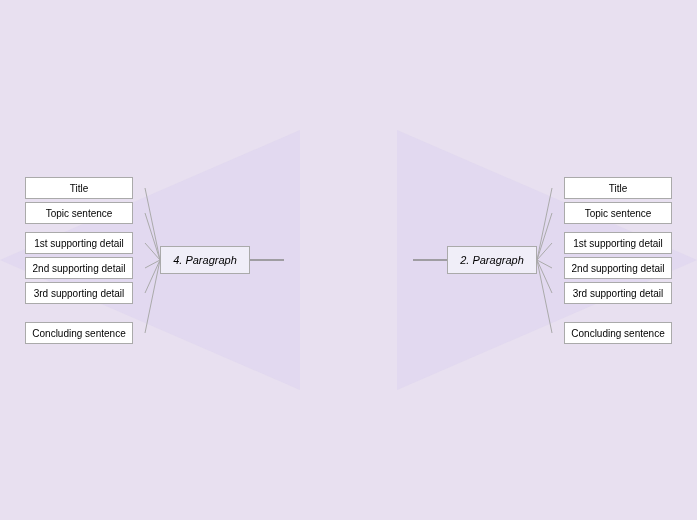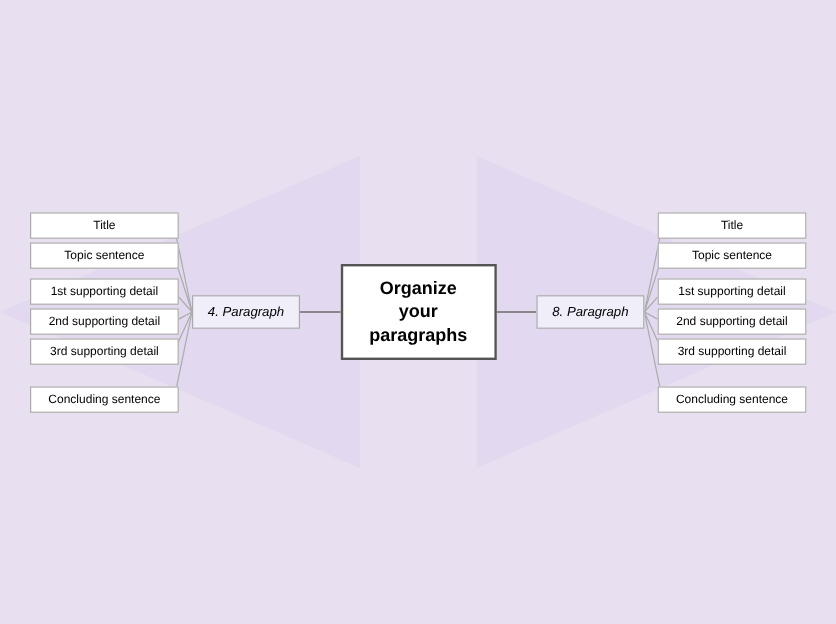--- a/index.html
+++ b/index.html
@@ -73,21 +73,21 @@
     
     .para-right {
       right: 160px;
       top: 50%;
       transform: translateY(-50%);
     }
 
     
     .detail-node {
       position: absolute;
-      width: 124px;
+      width: 108px;
       height: 22px;
       background: white;
       border: 1px solid #aaa;
       display: flex;
       align-items: center;
       justify-content: center;
       font-size: 10px;
       z-index: 10;
     }
 
@@ -139,30 +139,27 @@
     <line x1="413" y1="260" x2="447" y2="260" stroke="#888" stroke-width="1.5"></line>
 
     <line x1="537" y1="260" x2="552" y2="188" stroke="#aaa" stroke-width="1"></line>
     <line x1="537" y1="260" x2="552" y2="213" stroke="#aaa" stroke-width="1"></line>
     <line x1="537" y1="260" x2="552" y2="243" stroke="#aaa" stroke-width="1"></line>
     <line x1="537" y1="260" x2="552" y2="268" stroke="#aaa" stroke-width="1"></line>
     <line x1="537" y1="260" x2="552" y2="293" stroke="#aaa" stroke-width="1"></line>
     <line x1="537" y1="260" x2="552" y2="333" stroke="#aaa" stroke-width="1"></line>
   </svg>
 
-  <div class="center-node">
-    <span style="white-space:pre-line;">Organize<br>your<br>paragraphs</span>
-  </div>
 
   <div class="para-node para-left">
     <span>4. Paragraph</span>
   </div>
 
   <div class="para-node para-right">
-    <span>8. Paragraph</span>
+    <span>2. Paragraph</span>
   </div>
 
   <div class="detail-node" style="left:25px; top:177px;">
     <span>Title</span>
   </div>
   <div class="detail-node" style="left:25px; top:202px;">
     <span>Topic sentence</span>
   </div>
   <div class="detail-node" style="left:25px; top:232px;">
     <span>1st supporting detail</span>

